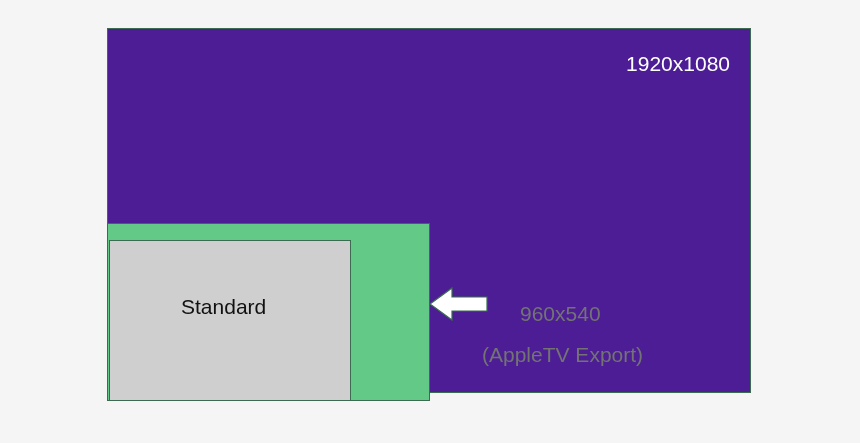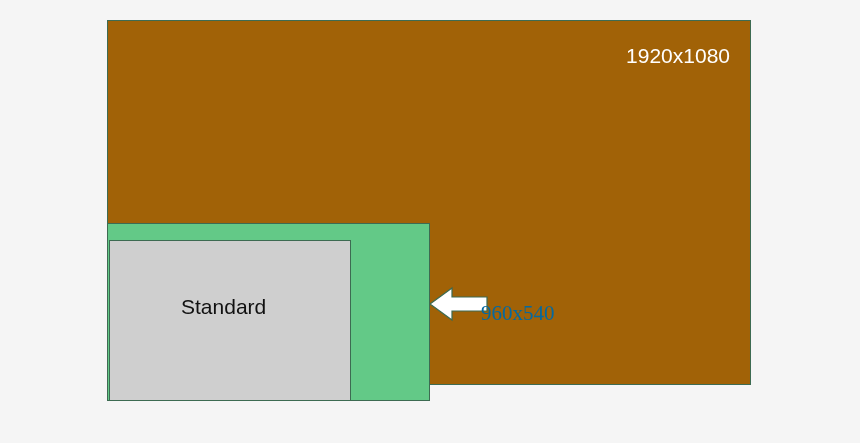--- a/index.html
+++ b/index.html
@@ -18,24 +18,24 @@
   #diagram-canvas {
     position: relative;
     width: 860px;
     height: 443px;
   }
 
   
   .hd-box {
     position: absolute;
     left: 107px;
-    top: 20px;
+    top: 28px;
     width: 644px;
     height: 365px;
-    background: #a16207;
+    background: #4c1d95;
     border: 1px solid #3d6b52;
     box-sizing: border-box;
   }
 
   .hd-label {
     position: absolute;
     right: 20px;
     top: 23px;
     color: #ffffff;
     font-size: 21px;
@@ -86,27 +86,26 @@
     position: absolute;
     left: 429px;
     top: 285px;
     width: 60px;
     height: 38px;
   }
 
   
   .callout-text {
     position: absolute;
-    left: 481px;
+    left: 520px;
     top: 293px;
-    color: #0369a1;
+    color: #737373;
     font-size: 21px;
     line-height: 41px;
     white-space: nowrap;
-    font-family: Liberation Serif, serif;
   }
   .callout-line {
     display: block;
   }
   .callout-line-sub {
     display: block;
     margin-left: -38px;
   }
 </style>
 </head>
@@ -127,15 +126,16 @@
   </div>
 
   <div class="callout-arrow">
     <svg width="60" height="38" viewBox="0 0 60 38" xmlns="http://www.w3.org/2000/svg">
       <polygon points="1,19 23,3 23,12 58,12 58,26 23,26 23,35" fill="#ffffff" stroke="#3d6b52" stroke-width="1.2" stroke-linejoin="miter"></polygon>
     </svg>
   </div>
 
   <div class="callout-text">
     <span class="callout-line">960x540</span>
+    <span class="callout-line-sub">(AppleTV Export)</span>
   </div>
 
 </div>
 
 </body></html>

